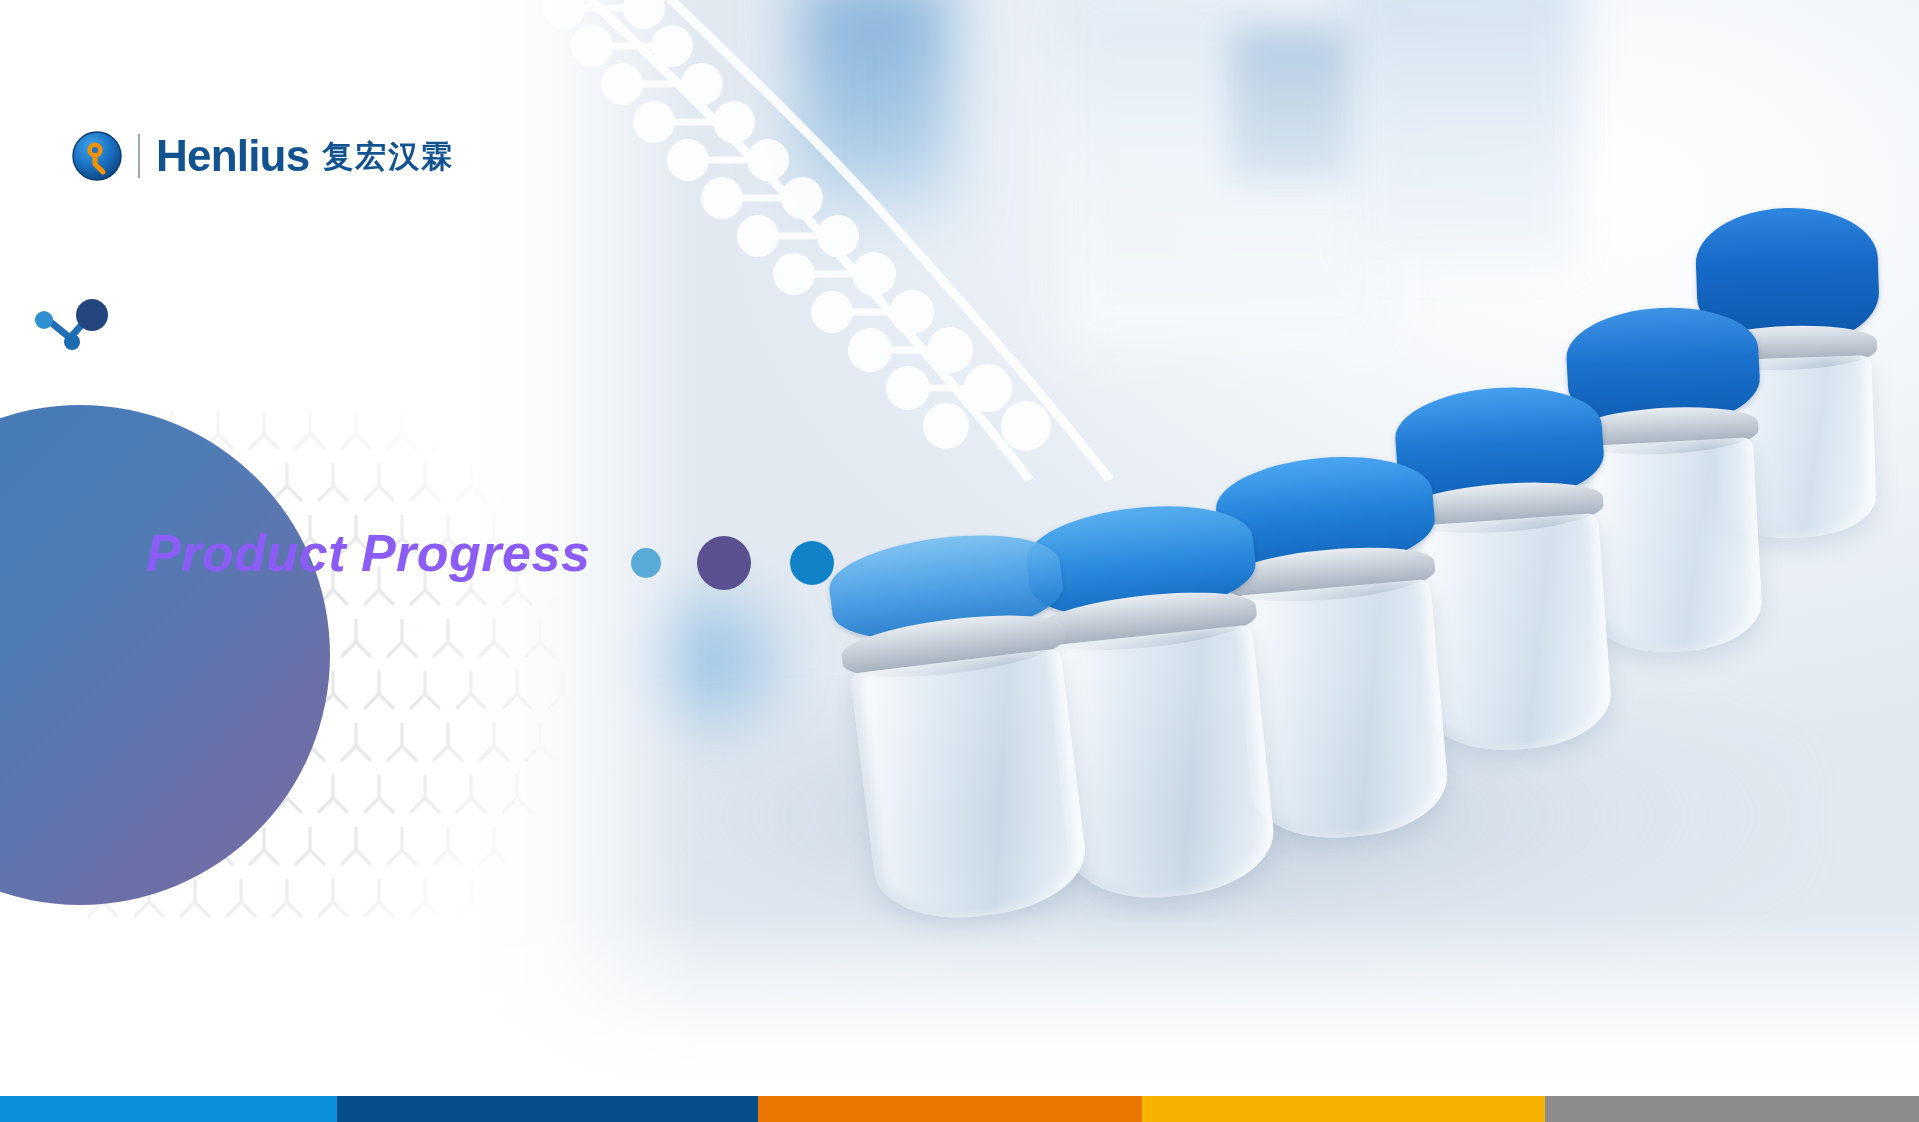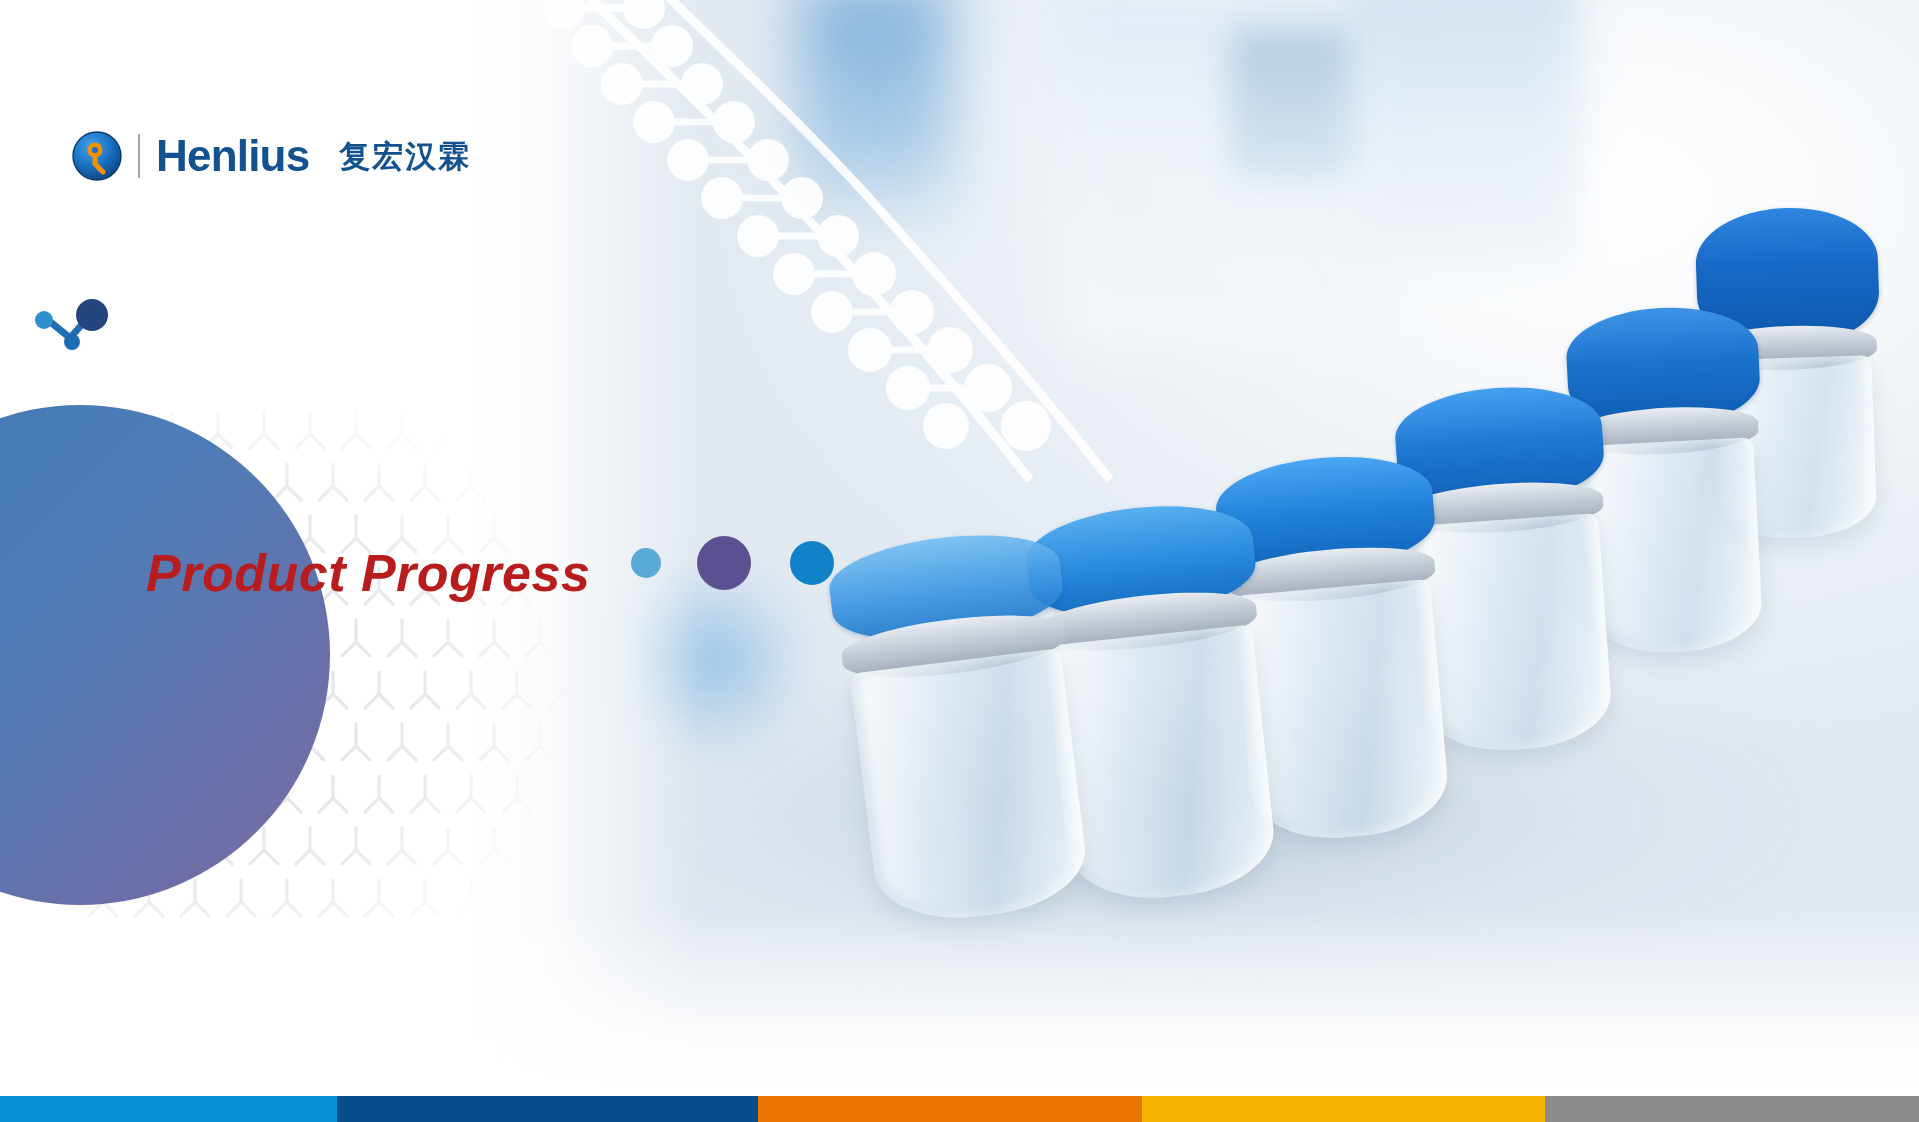--- a/index.html
+++ b/index.html
@@ -81,34 +81,34 @@
   
   .logo{position:absolute;left:72px;top:126px;display:flex;align-items:center;height:60px;}
   .logo-mark{width:50px;height:50px;position:relative;flex:0 0 auto;}
   .logo-div{width:2px;height:44px;background:#9aa7b4;margin:0 16px 0 16px;}
   .logo-word{
     font-size:44px;font-weight:700;color:#11528f;letter-spacing:-0.8px;line-height:1;
     font-family:"Liberation Sans","DejaVu Sans",sans-serif;
   }
   .logo-cn{
     font-size:31px;font-weight:700;color:#11528f;letter-spacing:2px;
-    margin-left:30px;line-height:1;
+    margin-left:13px;line-height:1;
     font-family:"DejaVu Sans","Liberation Sans",sans-serif;
   }
 
   
   .title-cn{
     position:absolute;left:136px;top:378px;
     font-size:136px;font-weight:700;color:#0f4f8a;letter-spacing:14px;line-height:1.0;
     font-family:"DejaVu Sans","Liberation Sans",sans-serif;
     white-space:nowrap;
   }
   .title-en{
-    position:absolute;left:146px;top:547px;
-    font-size:52px;font-weight:700;font-style:italic;color:#b91c1c;
+    position:absolute;left:146px;top:527px;
+    font-size:52px;font-weight:700;font-style:italic;color:#8b5cf6;
     letter-spacing:0.5px;line-height:1;
     font-family:"Liberation Sans","DejaVu Sans",sans-serif;
     white-space:nowrap;
   }
   .dot-small{
     position:absolute;left:631px;top:548px;width:30px;height:30px;border-radius:50%;
     background:#5aaad8;
   }
   .mol-sub{position:absolute;left:694px;top:528px;width:148px;height:70px;}
 

